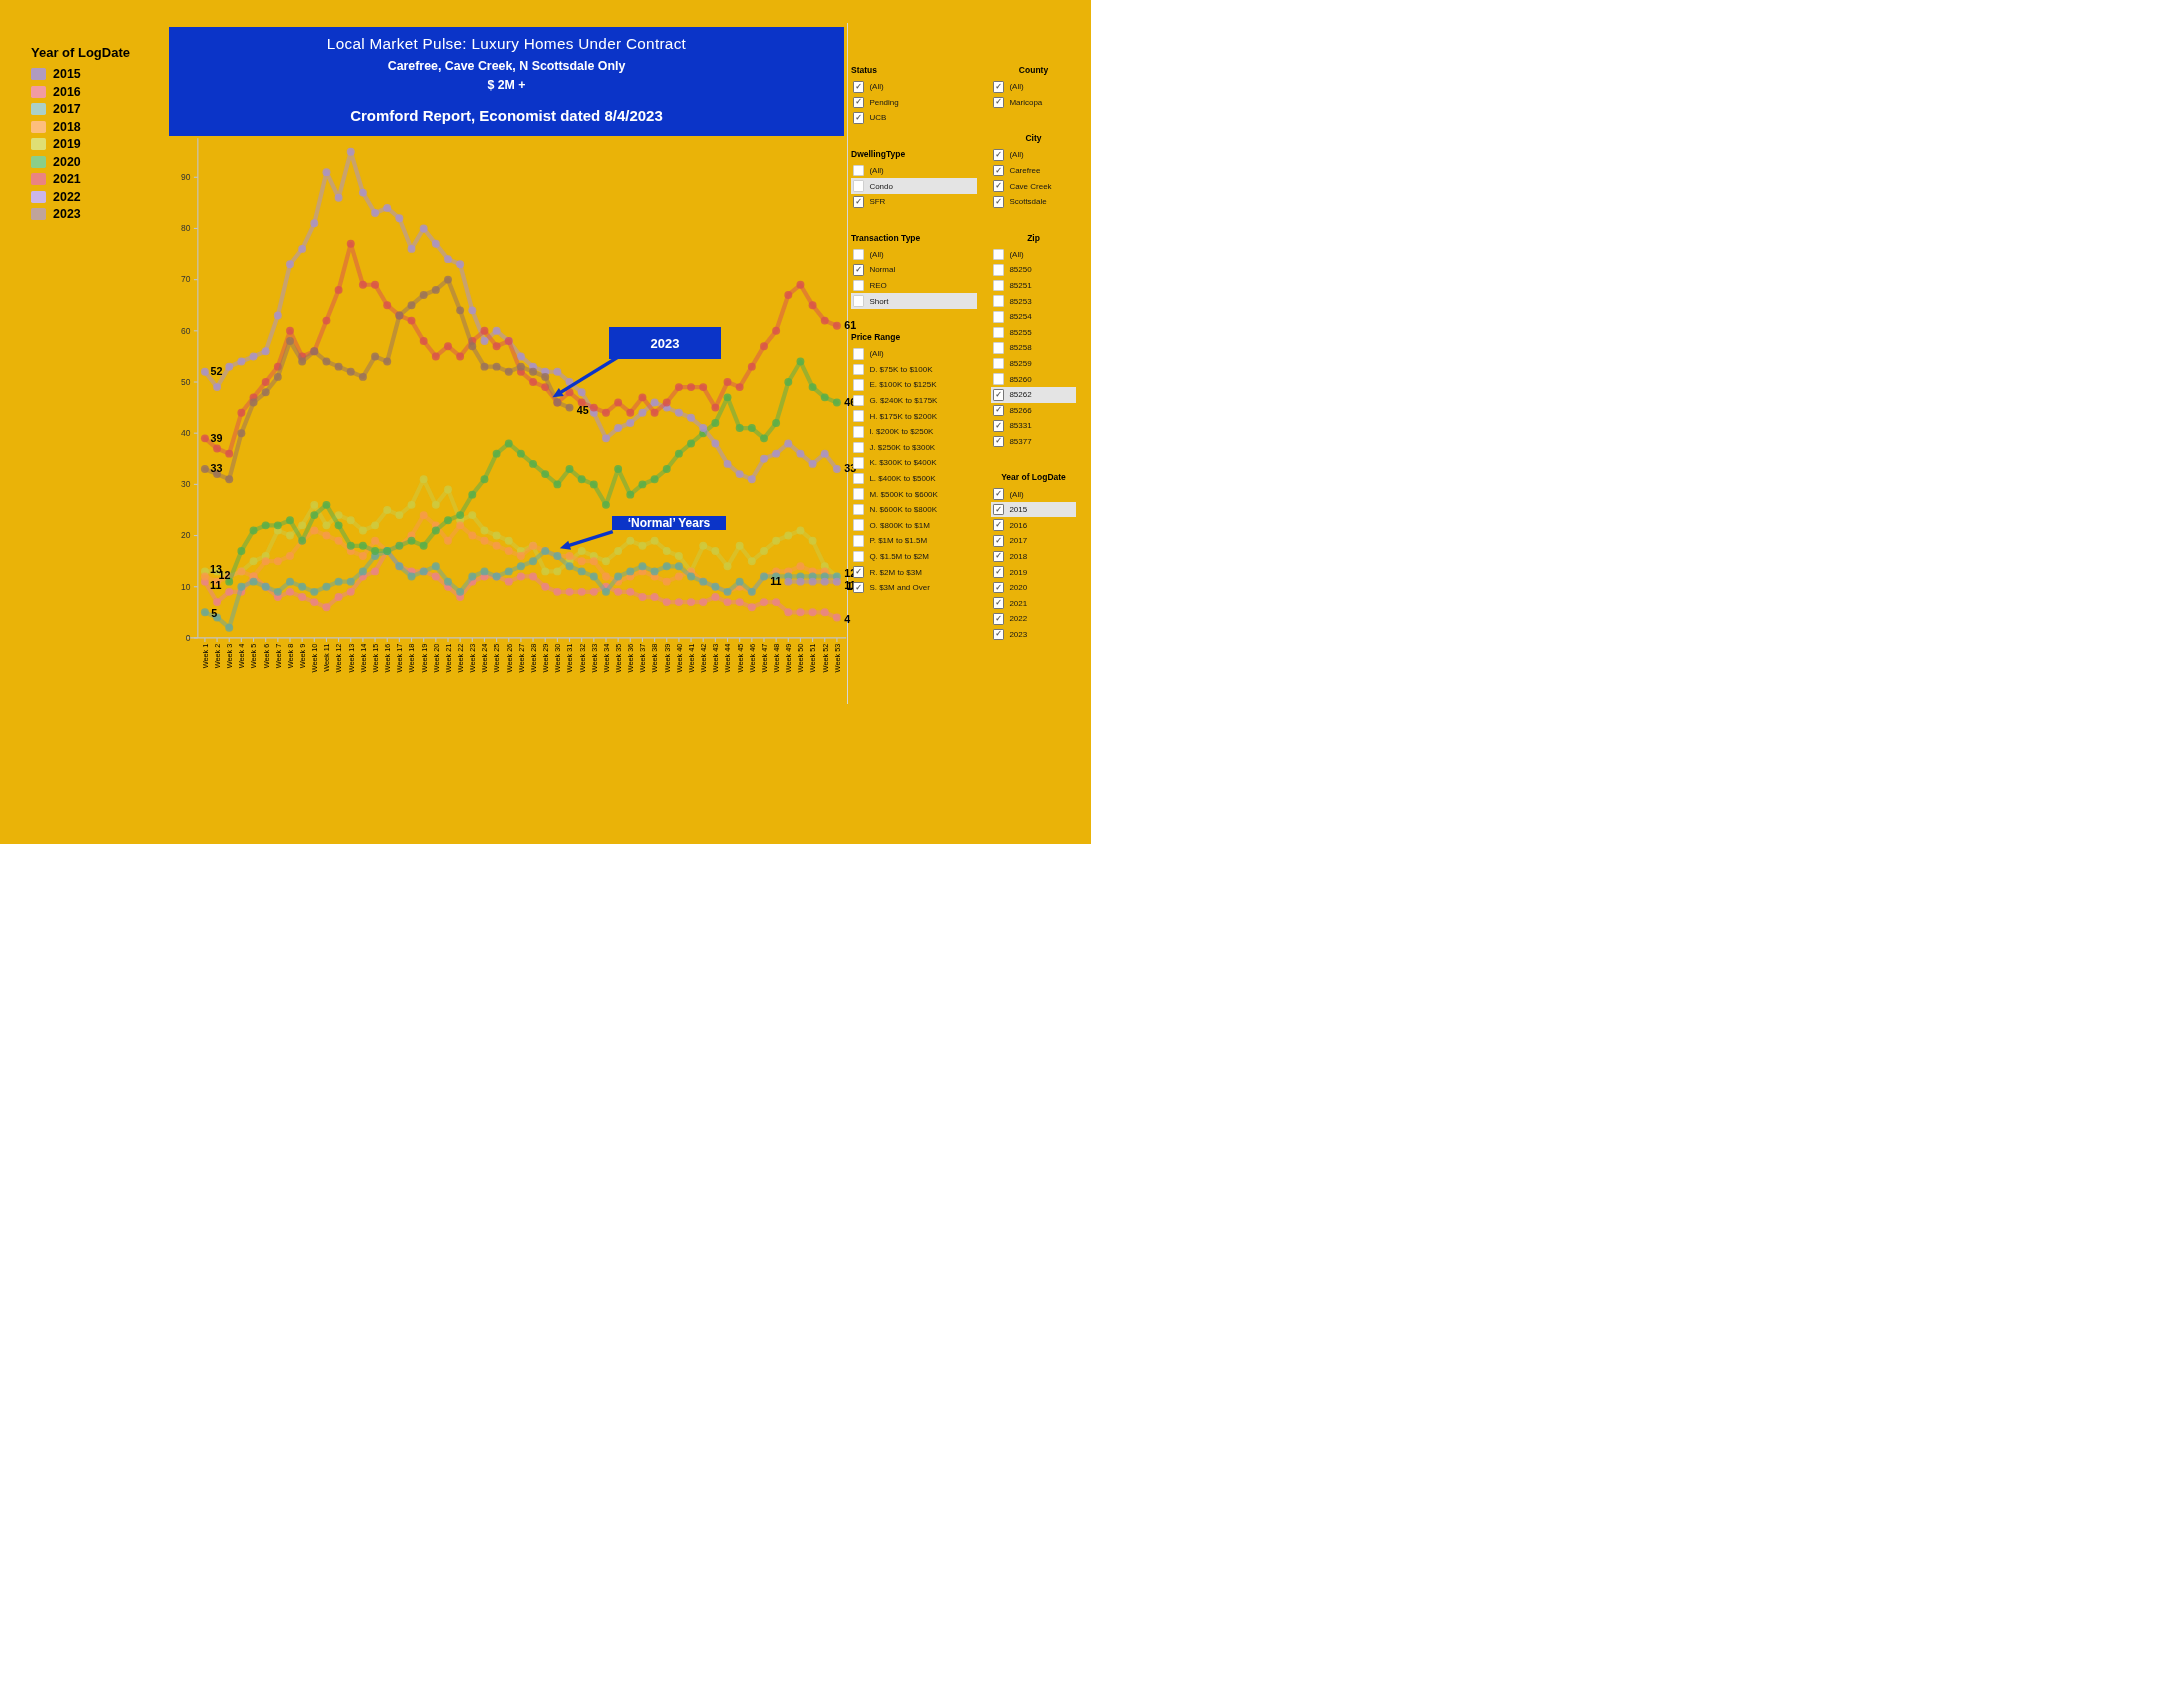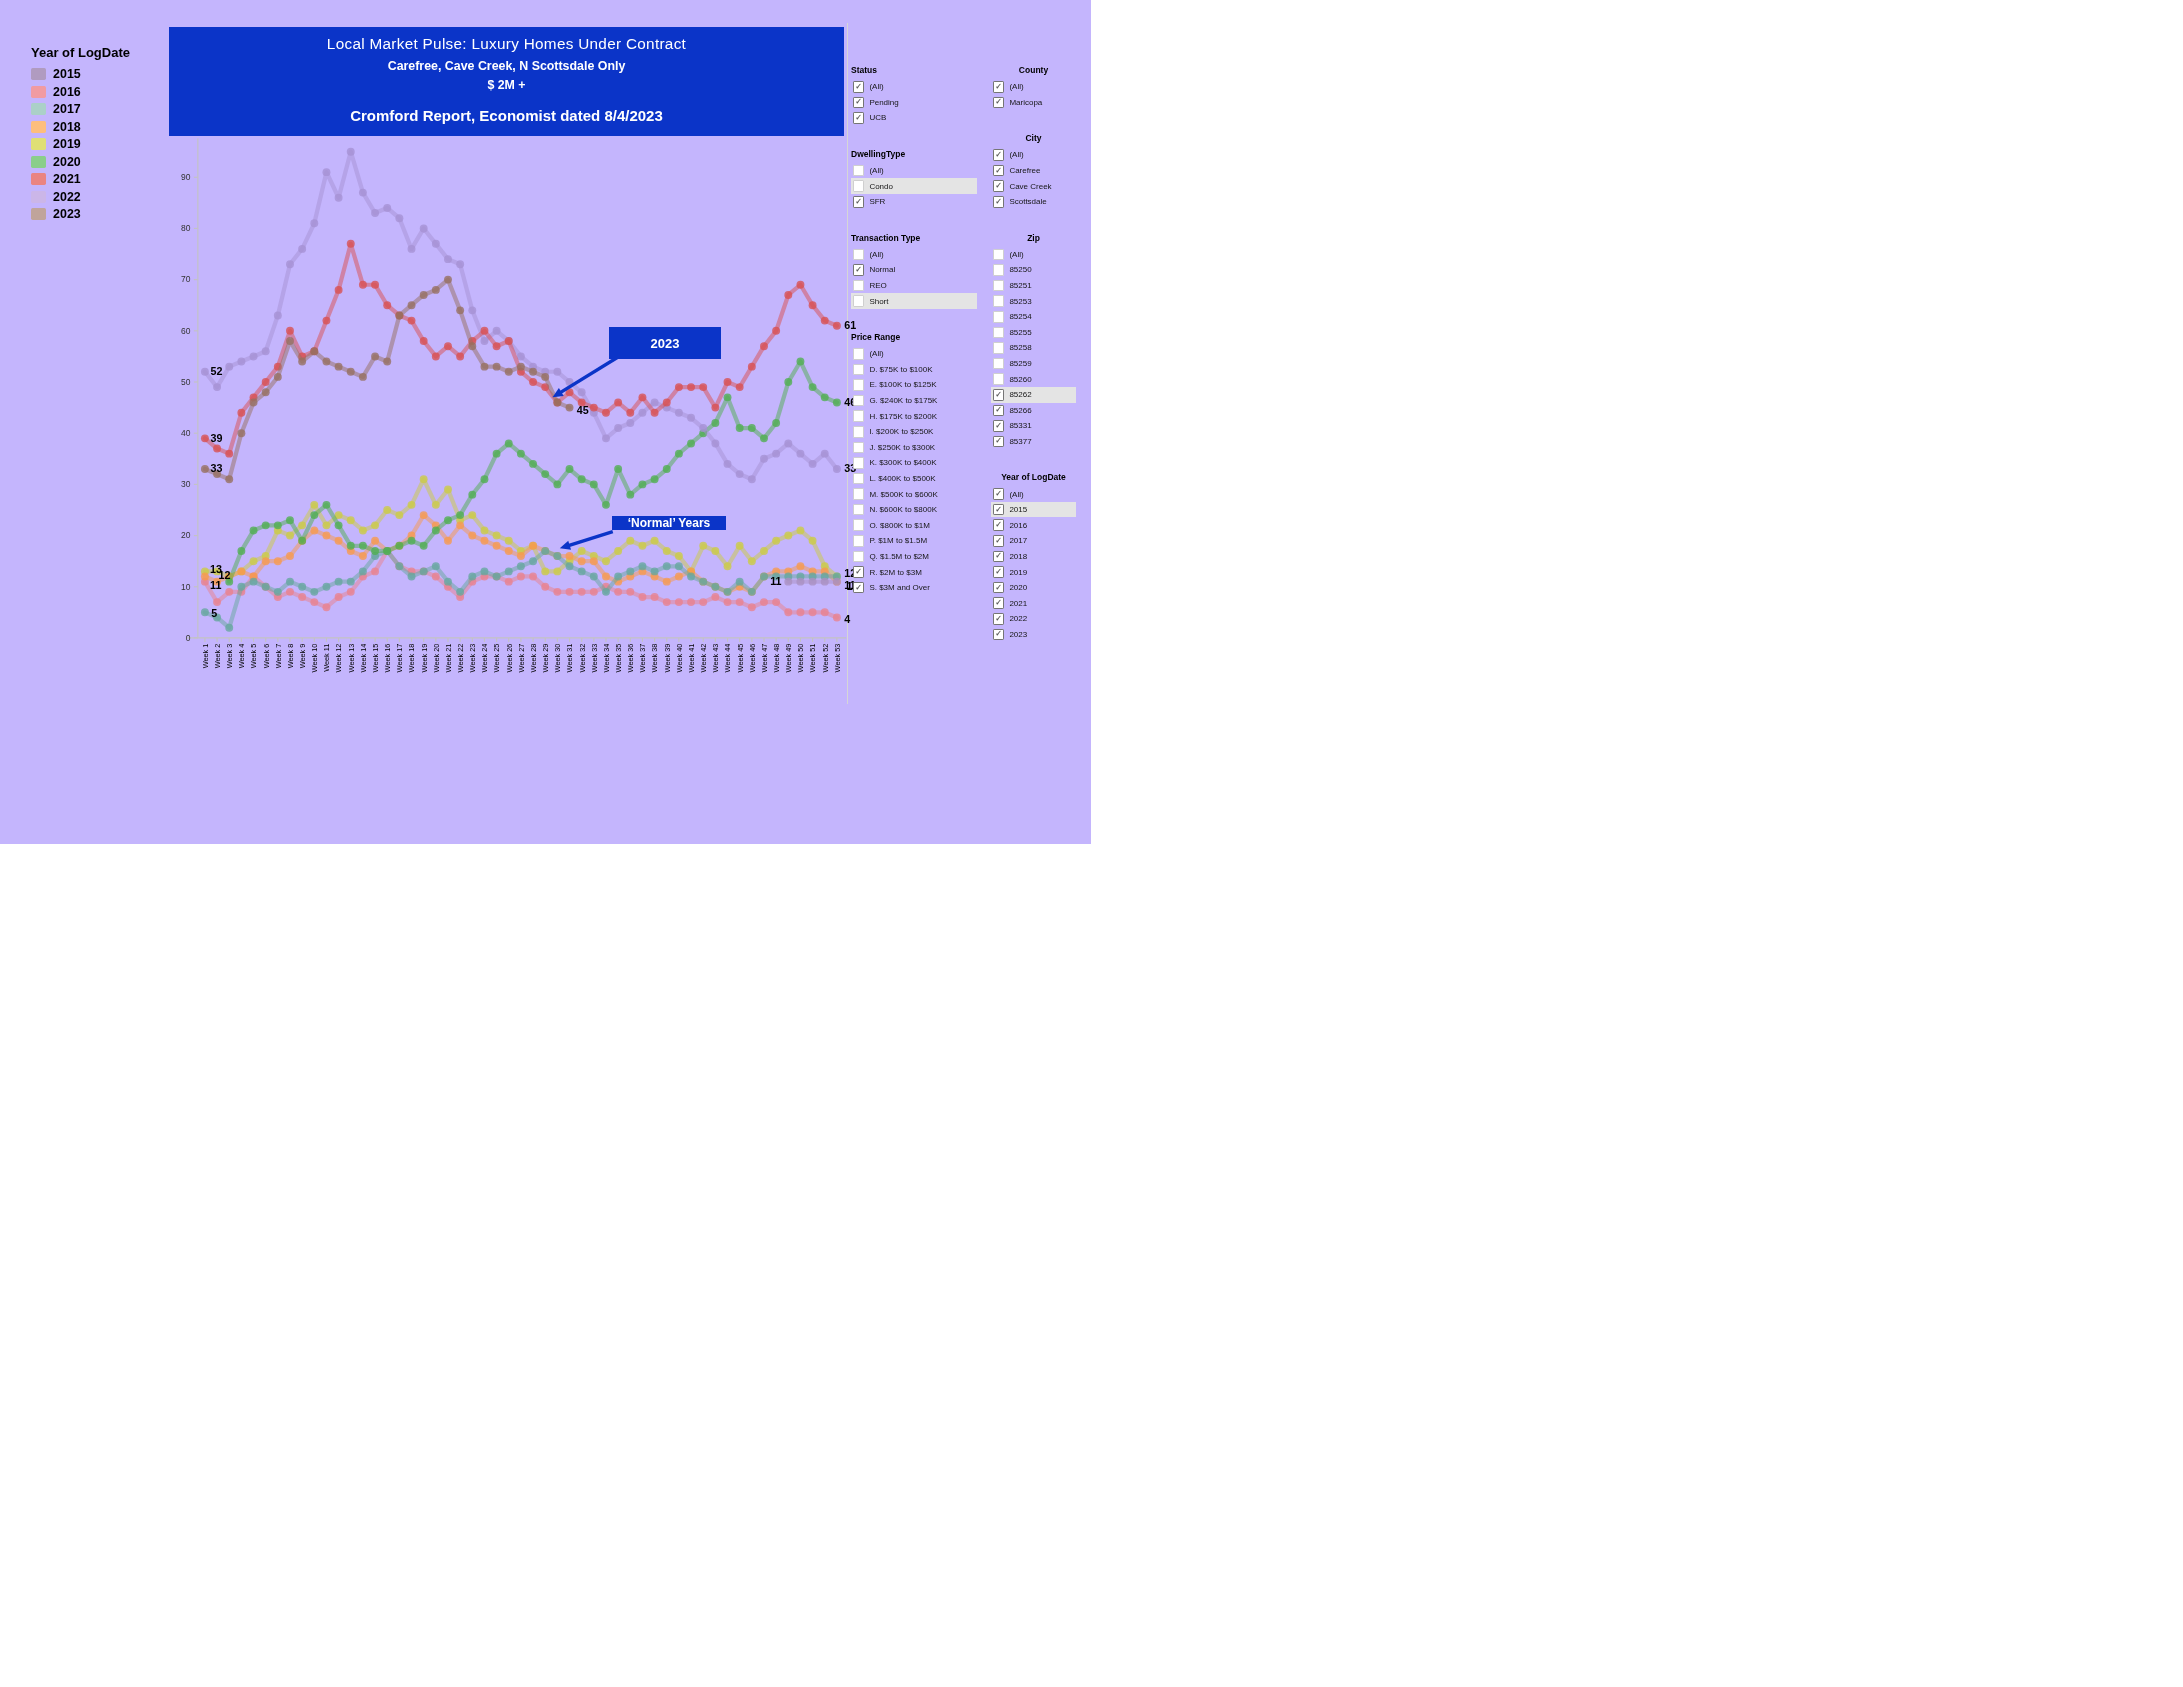--- a/index.html
+++ b/index.html
@@ -1,16 +1,16 @@
 <!DOCTYPE html>
 <html style="font-size:9px"><head>
 <meta charset="utf-8">
 <style>
   html,body{margin:0;padding:0;background:#fff;}
-  .stage{position:relative;width:1091px;height:844px;background:#c4b5fd;
+  .stage{position:relative;width:1091px;height:844px;background:#eab308;
          font-family:"Liberation Sans",sans-serif;overflow:hidden;}
   
   .banner{position:absolute;left:169px;top:27px;width:675px;height:109px;
           background:#0b34c8;color:#fff;text-align:center;}
   .banner .t1{font-size:15.3px;font-weight:normal;margin-top:8px;letter-spacing:0.3px;}
   .banner .t2{font-size:12.4px;font-weight:bold;margin-top:6.2px;}
   .banner .t3{font-size:12.4px;font-weight:bold;margin-top:4.5px;}
   .banner .t4{font-size:15px;font-weight:bold;margin-top:15px;}
   
   .legend{position:absolute;left:31px;top:45px;}

